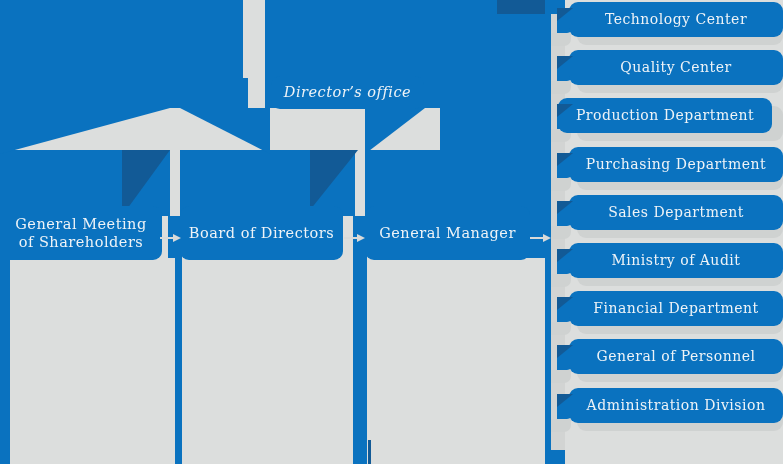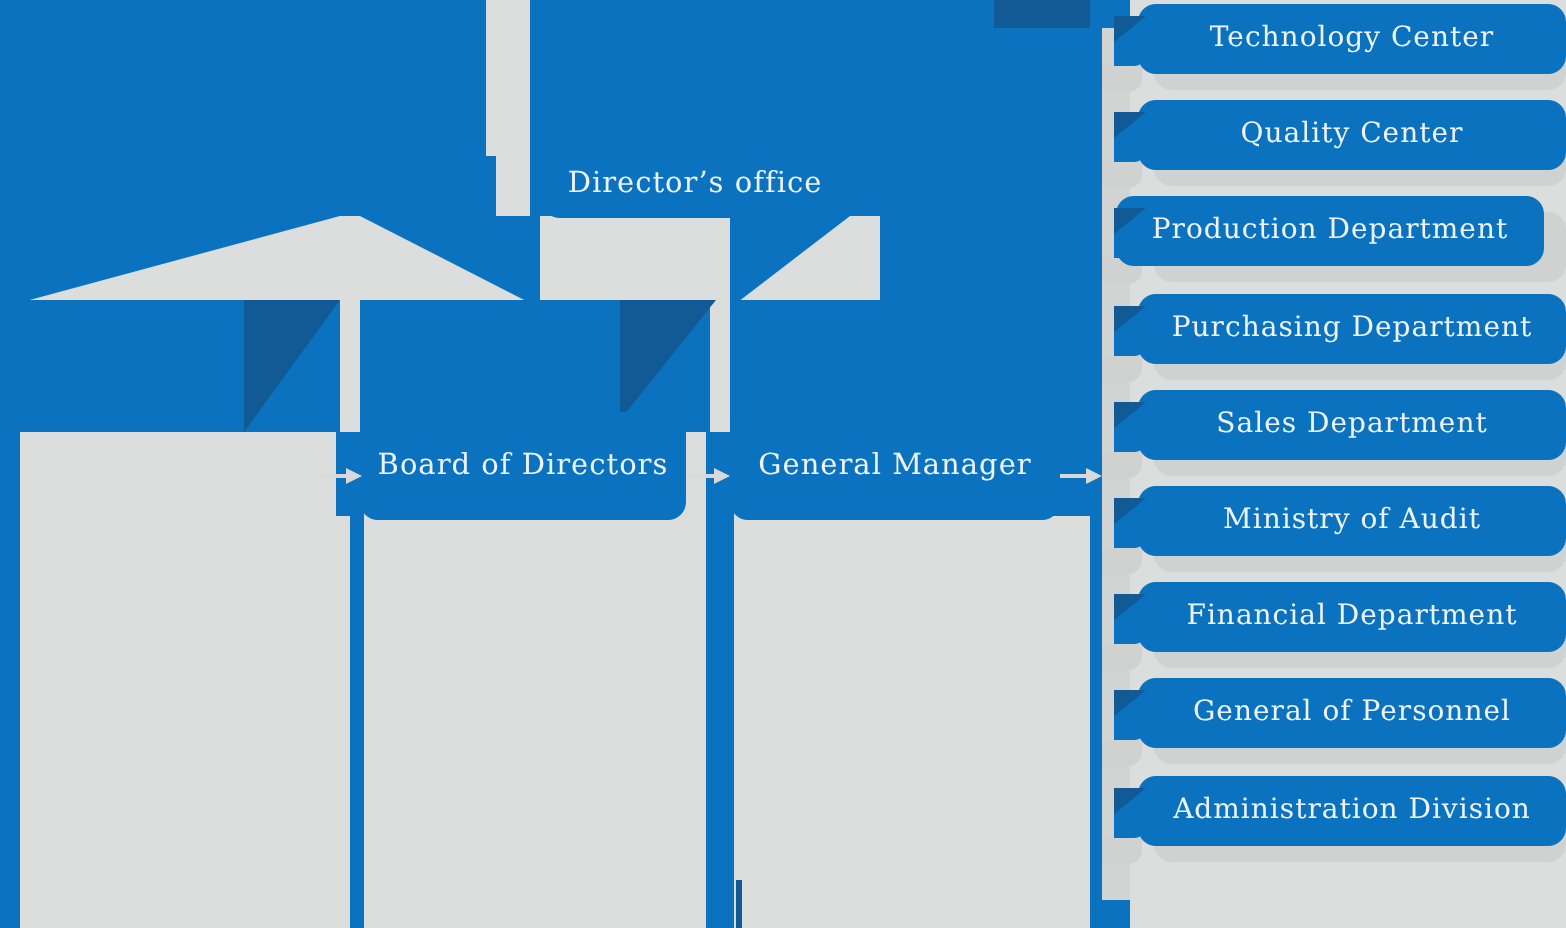--- a/index.html
+++ b/index.html
@@ -130,24 +130,28 @@
 
   <div class="wedge" style="left:371px;top:216px;border-bottom:220px solid #0a72bf;border-left:174px solid transparent;"></div>
   <div class="slab" style="left:528px;top:216px;width:22px;height:232px;"></div>
 
   <div class="slab-dark" style="left:368px;top:440px;width:197px;height:24px;"></div>
 
   <div class="spine" style="left:545px;top:0;width:20px;height:464px;"></div>
   <div class="spine-gray" style="left:551px;top:14px;width:14px;height:436px;"></div>
 
 
-  <div class="node top" style="left:271px;top:76px;width:153px;height:33px;">
+  <div class="node top" style="left:271px;top:76px;width:153px;height:33px;font-style:italic;">
     <span>Director’s office</span>
   </div>
 
+  <div class="node mid" style="left:0;top:206px;width:162px;height:54px;border-radius:0 9px 9px 0;padding:0 6px;">
+    <span style="white-space:pre-line;">General Meeting
+of Shareholders</span>
+  </div>
 
   <div class="node mid" style="left:180px;top:206px;width:163px;height:54px;">
     <span>Board of Directors</span>
   </div>
 
   <div class="node mid" style="left:365px;top:206px;width:165px;height:54px;">
     <span>General Manager</span>
   </div>
 
   <div class="connector" style="left:160px;top:228px;width:22px;height:10px;">

